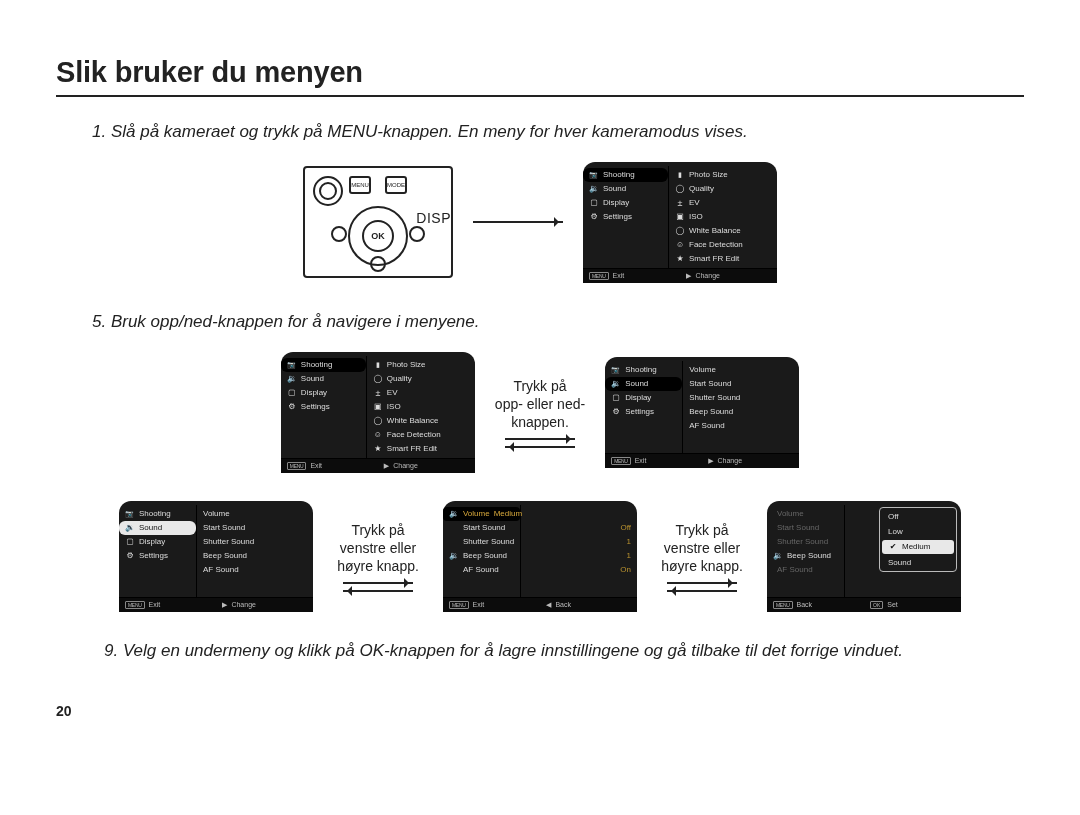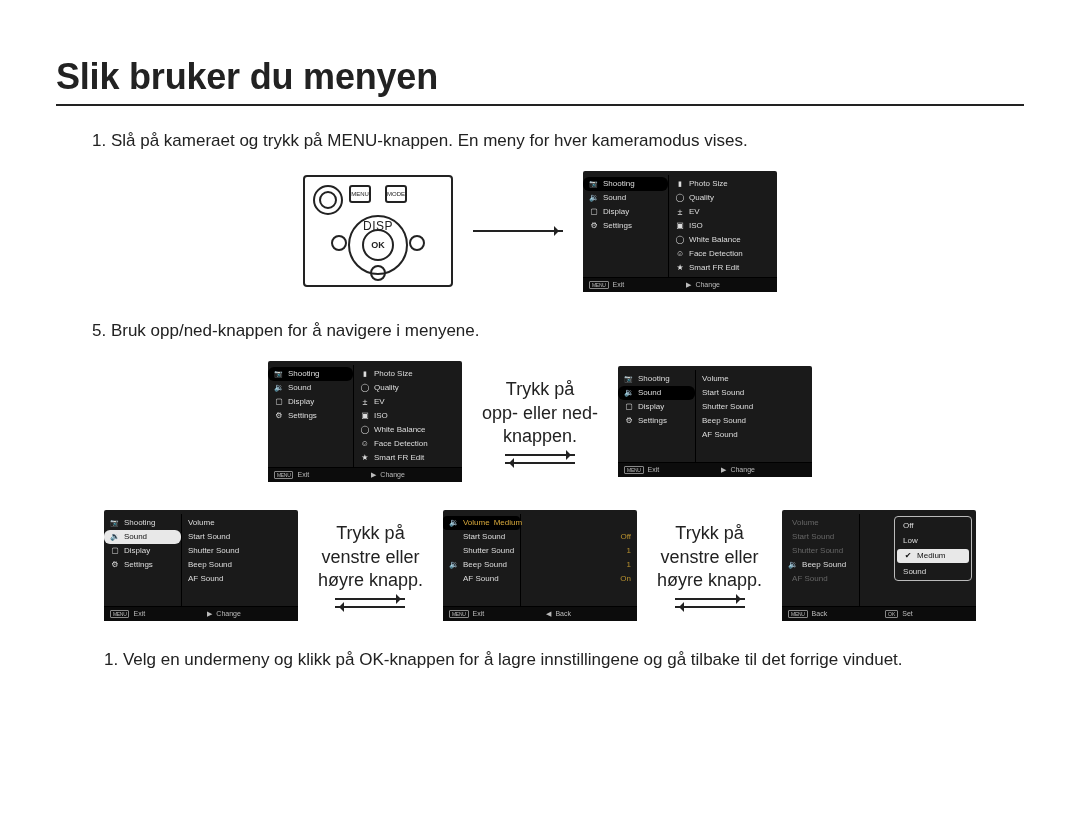--- a/index.html
+++ b/index.html
@@ -9,52 +9,53 @@
     font-family: Arial, Helvetica, sans-serif;
     color: #222;
     width: 1080px;
   }
   .page {
     padding: 56px 56px 28px 56px;
     box-sizing: border-box;
     width: 1080px;
   }
   h1.title {
-    font-size: 36px;
+    font-size: 29px;
     font-weight: 700;
     margin: 0 0 6px 0;
     letter-spacing: -0.2px;
   }
   .title-rule {
     border: none;
     border-top: 2px solid #222;
     margin: 0 0 24px 0;
   }
   .step {
     font-size: 17px;
     margin: 6px 0 18px 36px;
     line-height: 1.35;
+    font-style: italic;
   }
   .step.indent2 { margin-left: 48px; }
   .page-num {
     font-size: 14px;
     font-weight: 700;
     margin-top: 40px;
   }
 
   
   .row {
     display: flex;
     align-items: center;
     justify-content: center;
     gap: 20px;
     margin: 8px 0 28px 0;
   }
   .row .cap {
-    font-size: 18px;
+    font-size: 14px;
     text-align: center;
     line-height: 1.3;
     min-width: 90px;
   }
   .arrows {
     display: flex;
     flex-direction: column;
     align-items: center;
     gap: 6px;
   }
@@ -108,22 +109,22 @@
     width: 28px; height: 28px;
     border: 2px solid #222;
     border-radius: 50%;
     display: flex; align-items: center; justify-content: center;
     font-size: 9px; font-weight: 700;
   }
   .camera .label-disp {
     position: absolute;
     left: 0; right: 0;
     top: 42px;
-    text-align: center;
-    font-size: 12px;
+    text-align: right;
+    font-size: 14px;
     letter-spacing: 0.5px;
   }
   .camera .smallbtn {
     position: absolute;
     width: 18px; height: 14px;
     border: 2px solid #222;
     border-radius: 3px;
     font-size: 6px;
     text-align: center;
     line-height: 14px;
@@ -148,21 +149,21 @@
     border-radius: 50%;
   }
   .camera .side-dot.l { left: 26px; top: 58px; }
   .camera .side-dot.r { right: 26px; top: 58px; }
   .camera .side-dot.b { left: 0; right: 0; margin: auto; bottom: 4px; }
 
   
   .lcd {
     background: #1a1a1a;
     width: 194px;
-    border-radius: 2px;
+    border-radius: 12px;
     box-sizing: border-box;
     padding: 4px 0 0 0;
     font-size: 8px;
     color: #ddd;
     display: flex;
     flex-direction: column;
   }
   .lcd .cols {
     display: flex;
     min-height: 92px;
@@ -691,15 +692,16 @@
             <span>Back</span>
           </div>
         <div>
             <span class="ok">OK</span>
             <span>Set</span>
           </div>
       </div>
     </div>
   </div>
 
-  <p class="step indent2">1. Velg en undermeny og klikk på OK-knappen for å lagre innstillingene og gå tilbake til det forrige vinduet.</p>
-
+  <p class="step indent2">9. Velg en undermeny og klikk på OK-knappen for å lagre innstillingene og gå tilbake til det forrige vinduet.</p>
+
+  <div class="page-num">20</div>
 </div>
 
 </body></html>

